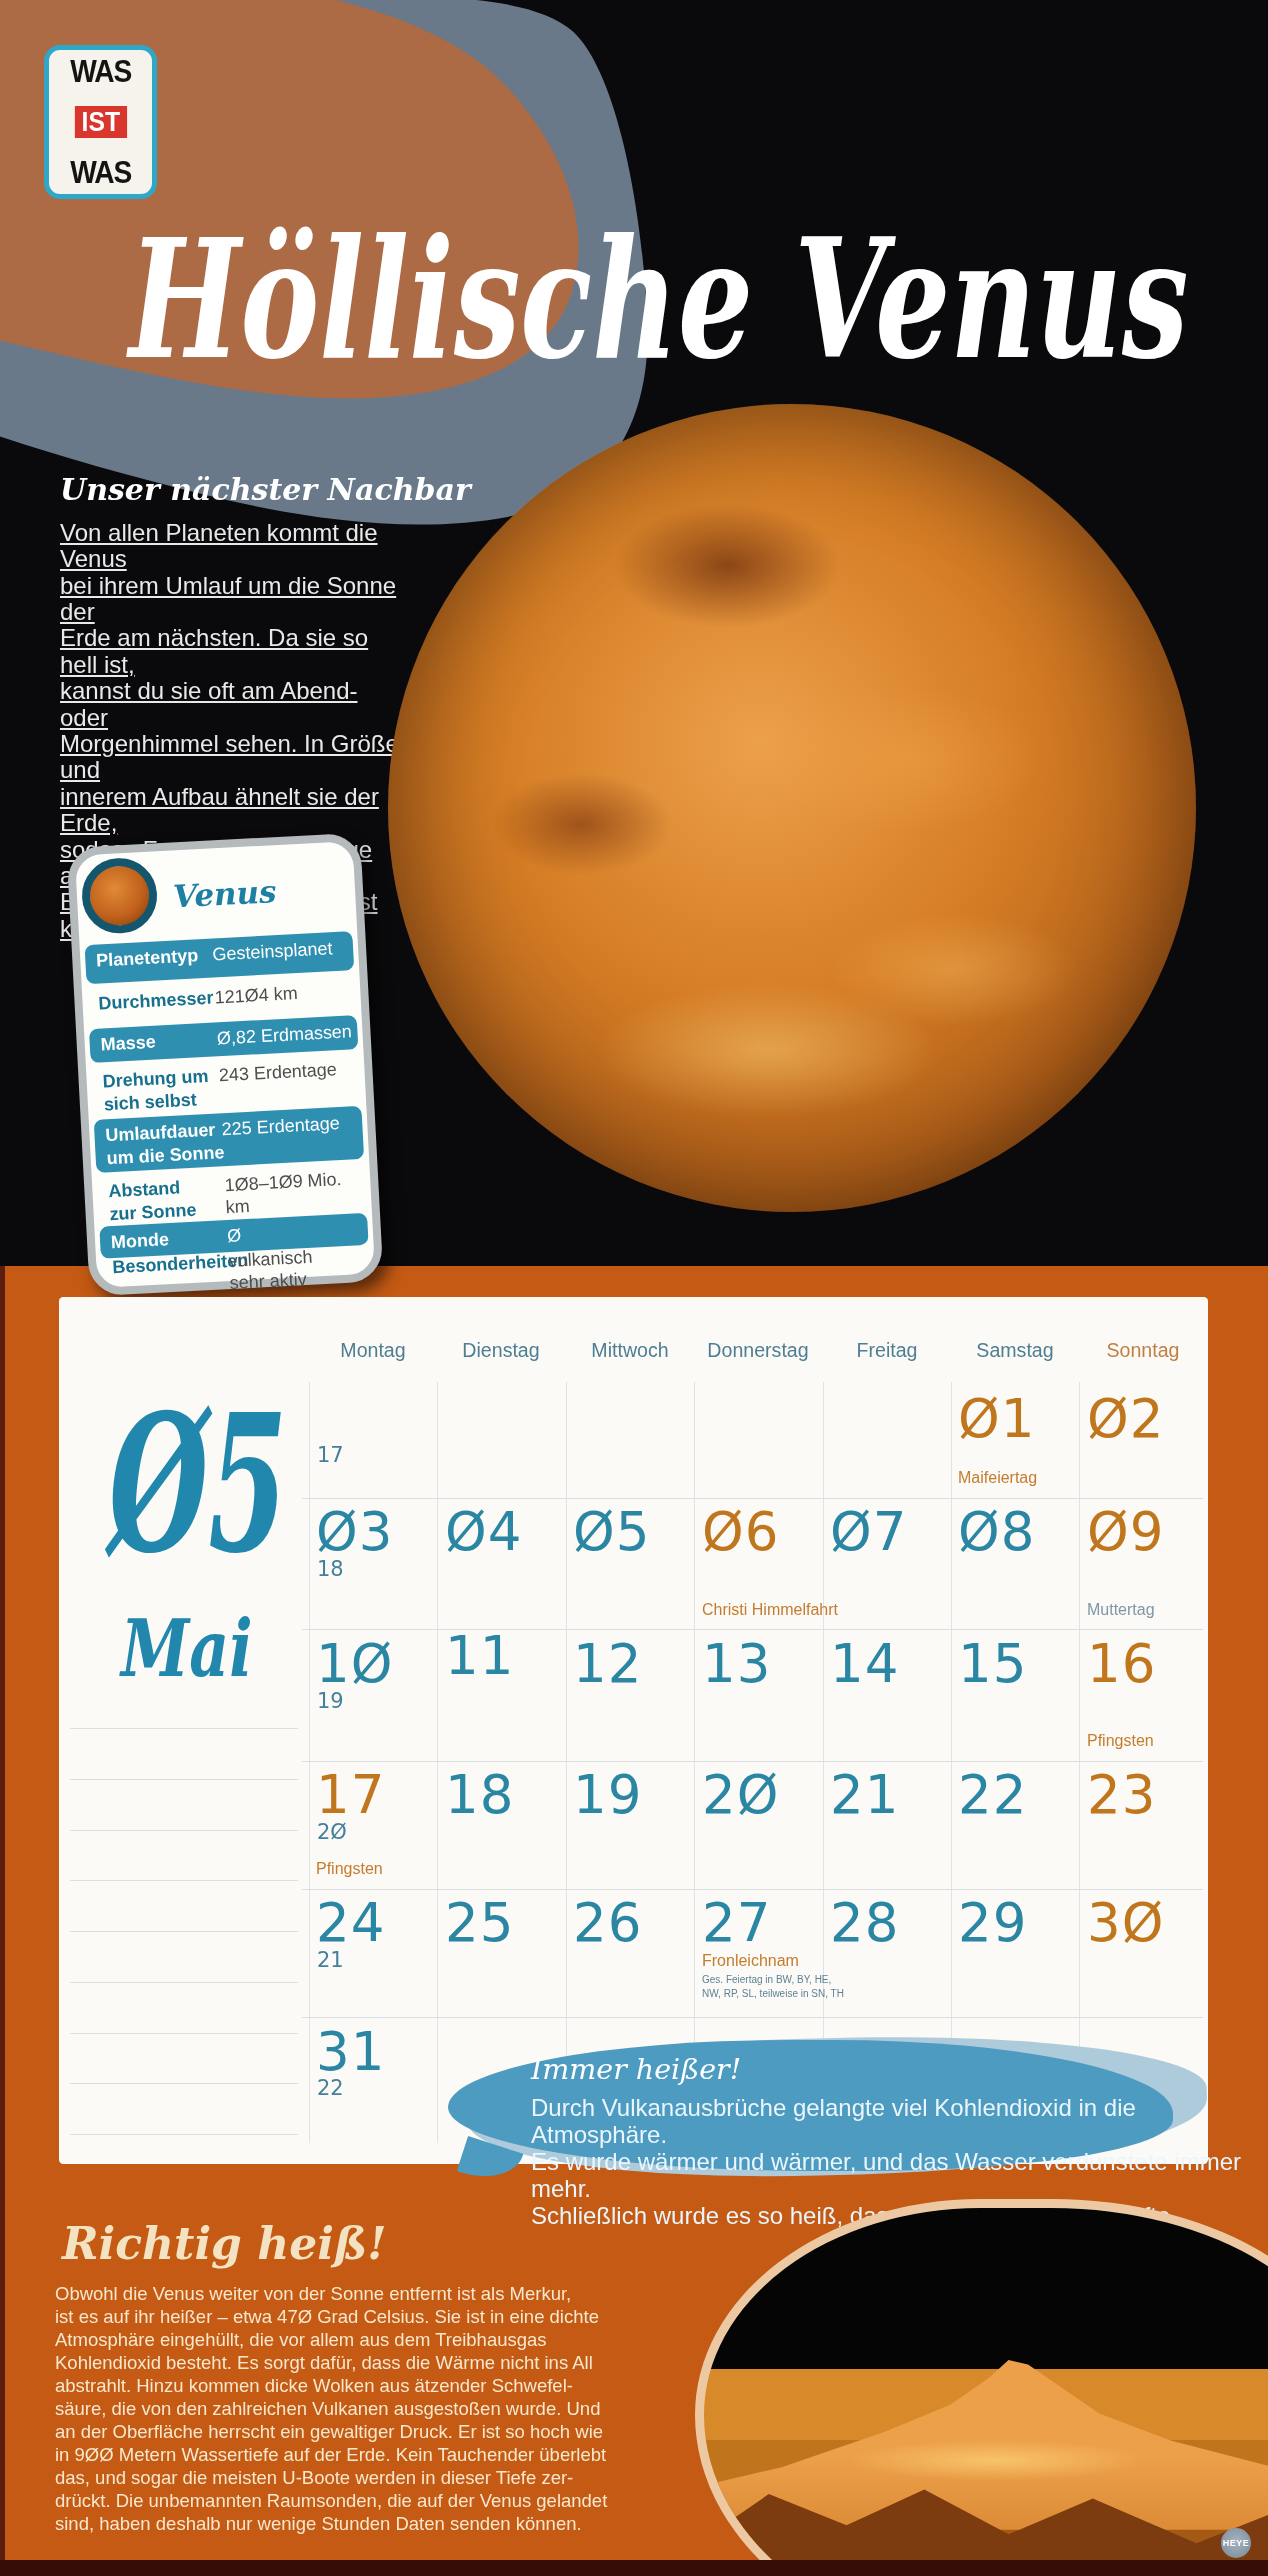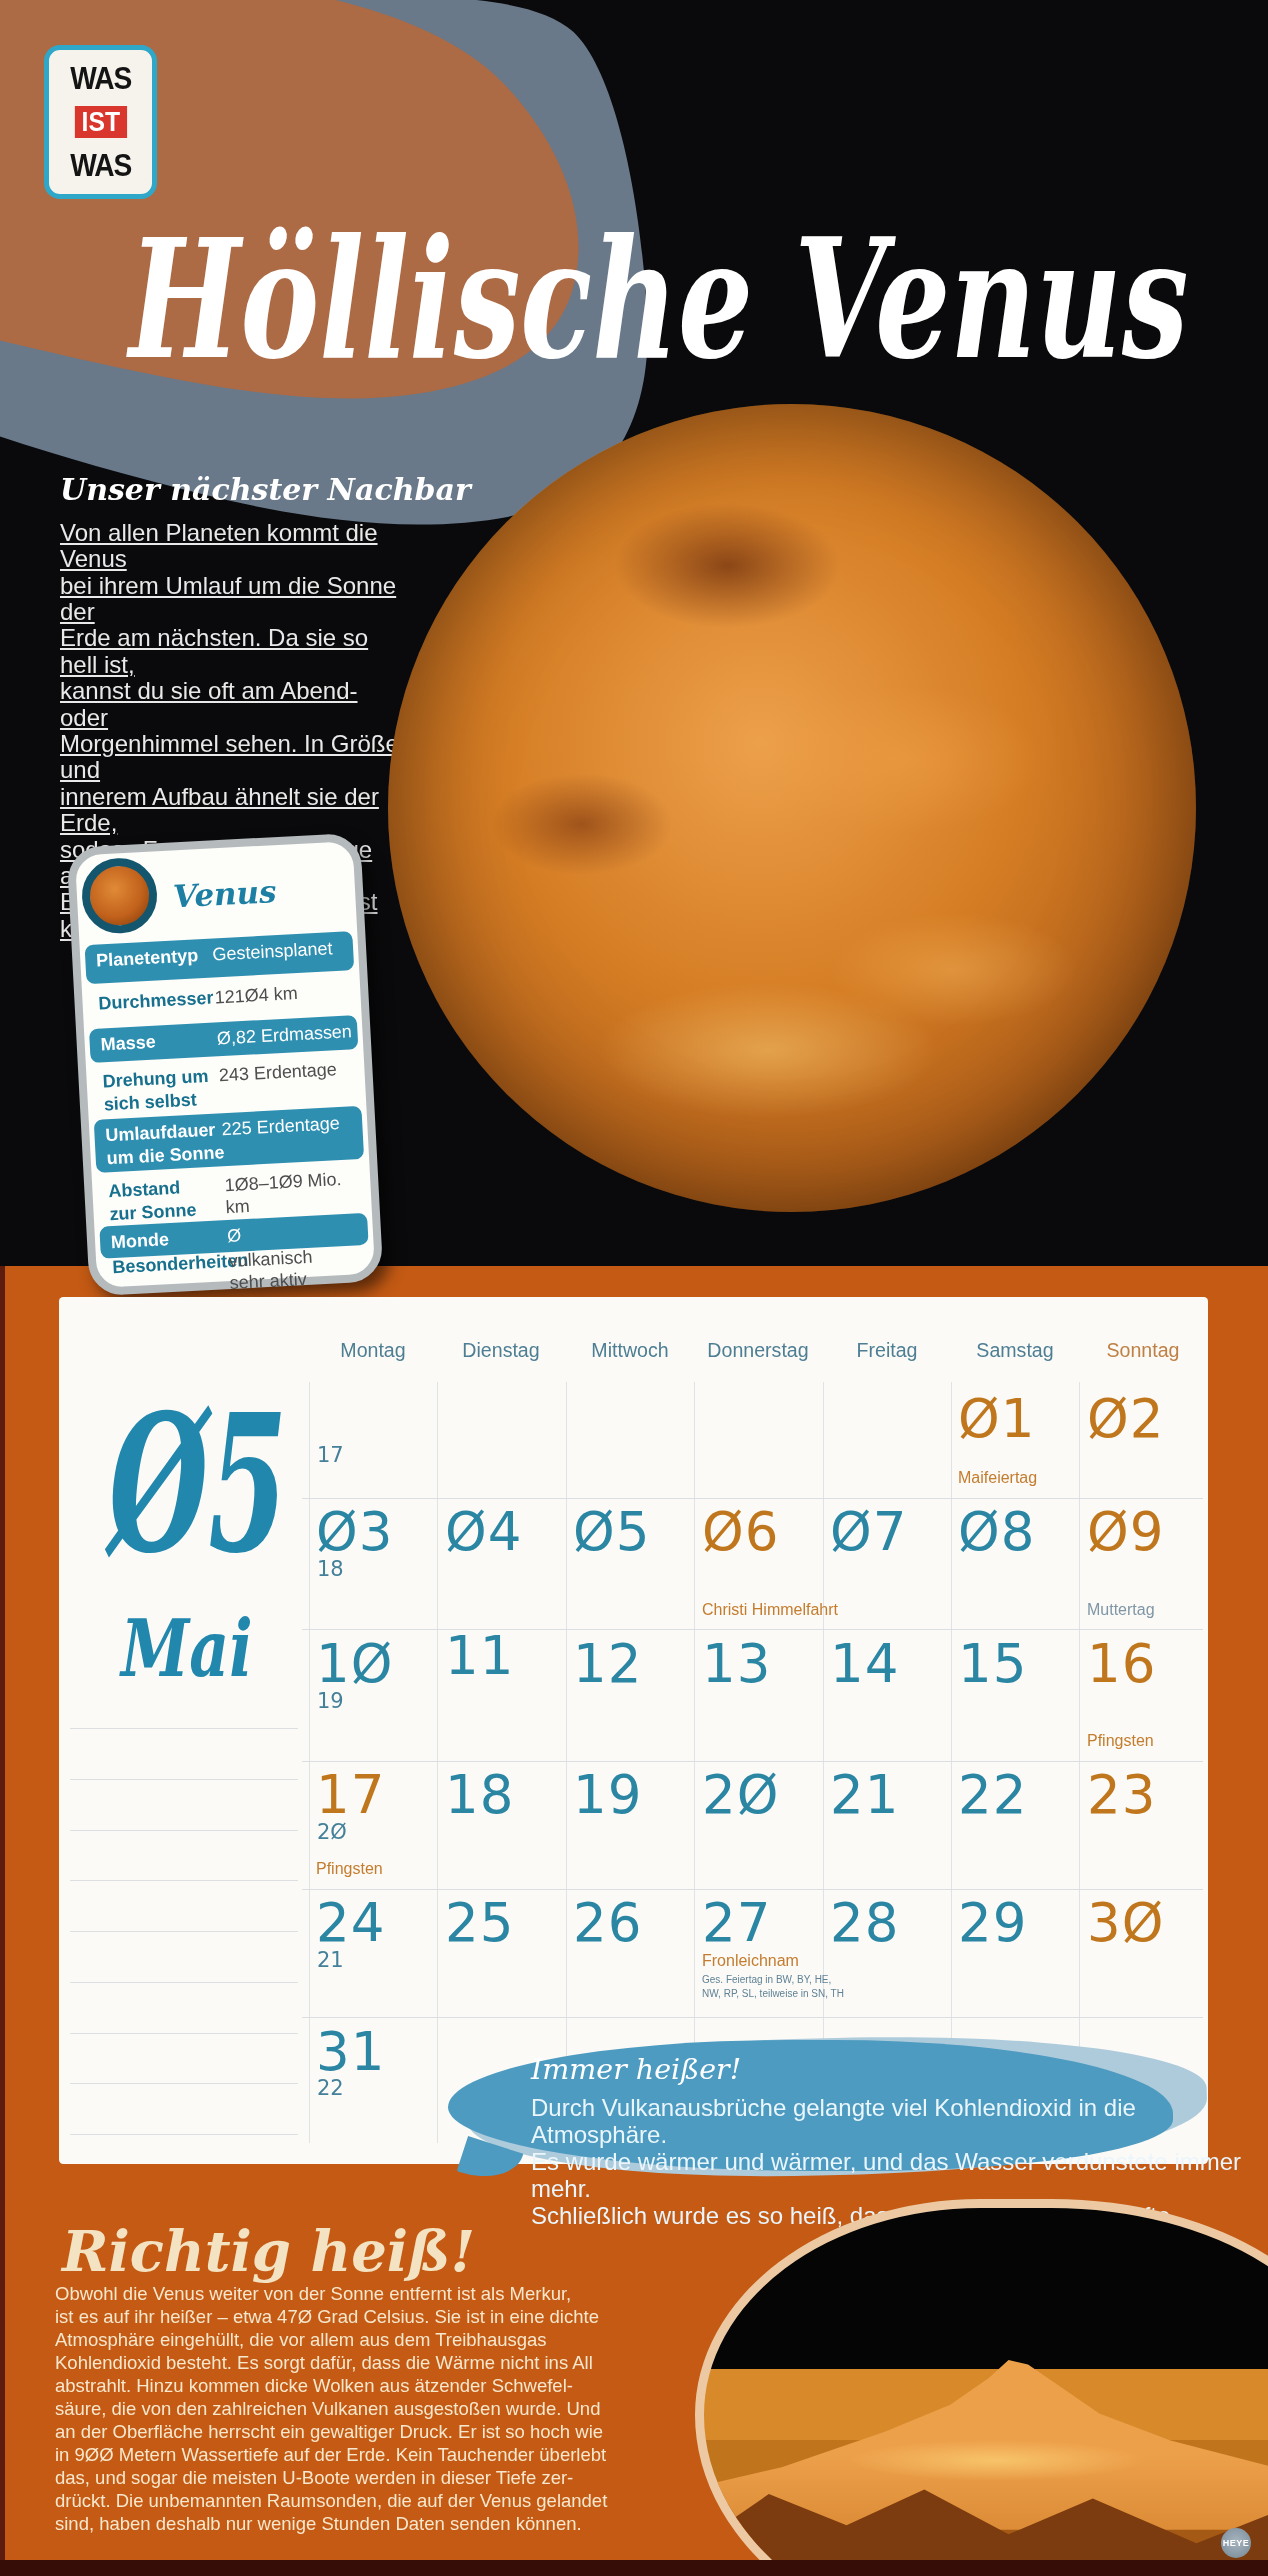--- a/index.html
+++ b/index.html
@@ -3,21 +3,21 @@
 <meta charset="utf-8">
 <style>
   html,body{margin:0;padding:0;background:#0a0a0c;}
   #page{position:relative;width:1268px;height:2576px;overflow:hidden;
         font-family:"Liberation Sans",sans-serif;}
   
   #hero{position:absolute;left:0;top:0;width:1268px;height:1268px;background:#0a0a0c;}
   #blobs{position:absolute;left:0;top:0;}
   #logo{position:absolute;left:44px;top:45px;width:113px;height:154px;background:#f6f3ec;
         border:5.3px solid #2ea7c9;border-radius:16px;display:flex;flex-direction:column;
-        align-items:center;justify-content:center;gap:12px;box-sizing:border-box;}
+        align-items:center;justify-content:center;gap:19px;box-sizing:border-box;}
   .logo-word{font-weight:bold;font-size:32px;letter-spacing:-1.1px;color:#141414;
         transform:scaleX(.88);line-height:.95;}
   .logo-ist{background:#d9362e;color:#fff;font-weight:bold;font-size:27.5px;line-height:1;
         padding:2.1px 7.4px 3.2px;transform:scaleX(.9);letter-spacing:0;}
   #main-title{position:absolute;left:129px;top:218px;color:#fff;white-space:nowrap;
         font-family:"DejaVu Serif",serif;font-style:italic;font-weight:bold;font-size:164px;
         line-height:1;transform:scaleX(.72);transform-origin:left top;}
   #intro{position:absolute;left:60px;top:472px;width:341px;color:#f2f2f2;}
   #intro h2{margin:0;font-family:"DejaVu Serif",serif;font-style:italic;font-weight:bold;
         font-size:30px;color:#fff;white-space:nowrap;}
@@ -76,21 +76,21 @@
   #bubble-dark{position:absolute;left:448px;top:2040px;width:725px;height:131px;background:#4d9bc0;
         border-radius:50% 50% 46% 54% / 55% 60% 42% 52%;}
   #bubble-tail{position:absolute;left:461px;top:2144px;width:58px;height:37px;background:#4d9bc0;
         border-radius:0 0 95% 5%;transform:rotate(18deg);}
   #bubble-heading{position:absolute;left:531px;top:2053px;color:#fff;
         font-family:"DejaVu Serif",serif;font-style:italic;font-weight:normal;font-size:28.5px;}
   #bubble-body{position:absolute;left:531px;top:2094px;color:#eaf6fc;font-size:24px;
         line-height:27px;white-space:pre-line;}
   
   #bottom-heading{position:absolute;left:62px;top:2218px;color:#f3e3c2;
-        font-family:"DejaVu Serif",serif;font-style:italic;font-weight:bold;font-size:56px;}
+        font-family:"DejaVu Serif",serif;font-style:italic;font-weight:bold;font-size:44px;}
   #bottom-body{position:absolute;left:55px;top:2282px;width:708px;color:#f7e8cd;
         font-size:18.5px;line-height:23px;white-space:pre-line;}
   #surface-blob{position:absolute;left:695px;top:2199px;width:666px;height:465px;
         border:9.5px solid #ecc9a2;border-radius:48% 52% 42% 58% / 52% 48% 40% 60%;
         overflow:hidden;box-sizing:border-box;
         background:linear-gradient(#050505 0 36%, #d8892a 36% 52%, #c0741c 52% 66%, #a45a14 66% 100%);}
   #surface-peak{position:absolute;left:0;top:0;width:100%;height:100%;
         background:linear-gradient(#eda04a 0 55%, #c06a15 100%);
         clip-path:polygon(12% 58%,28% 50%,38% 44%,44% 38%,47% 34%,50% 35%,54% 39%,61% 46%,72% 52%,88% 58%,100% 62%,100% 72%,0 72%,0 62%);}
   #surface-ridge1{position:absolute;left:0;top:0;width:100%;height:100%;background:#7d3c0f;

